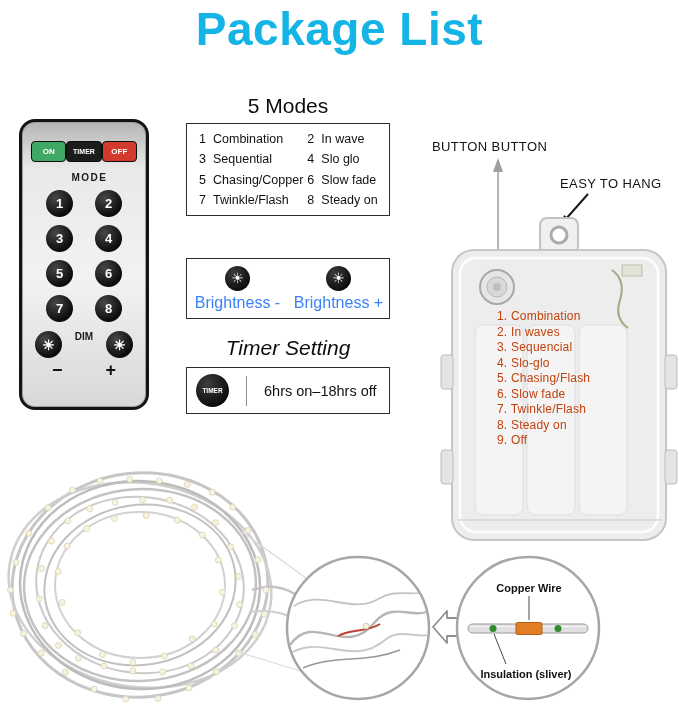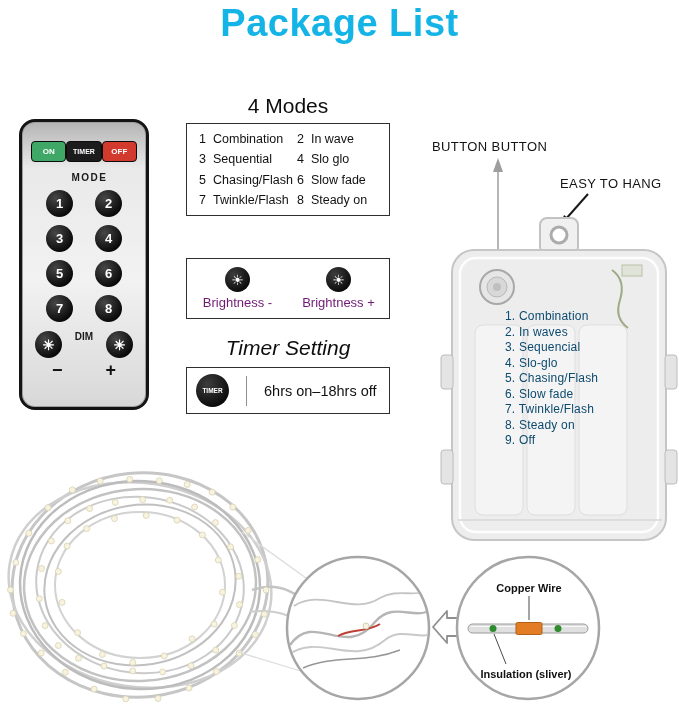--- a/index.html
+++ b/index.html
@@ -1,21 +1,21 @@
 <!DOCTYPE html>
 <html style="--accent: #14b4e6; --on-green: #3fa866; --off-red: #d23a2e; --copper-orange: #e27c25; --insulation-green: #2e8b2e;"><head>
 <meta charset="utf-8">
 <style>
   * { margin:0; padding:0; box-sizing:border-box; }
   body { background:#ffffff; font-family:"Liberation Sans", sans-serif; }
   #canvas { position:relative; width:679px; height:719px; background:#fff; overflow:hidden; }
 
   
   .title { position:absolute; top:2px; left:0; width:100%; text-align:center;
-           font-size:38px; font-weight:bold; letter-spacing:0.5px; color:var(--accent,#14b4e6); }
+           font-size:46px; font-weight:bold; letter-spacing:0.5px; color:var(--accent,#14b4e6); }
   .subtitle { position:absolute; top:48px; left:0; width:100%; text-align:center;
               font-size:19px; font-weight:bold; color:#7e7e7e; }
 
   
   .remote { position:absolute; left:19px; top:119px; width:130px; height:291px;
             background:linear-gradient(180deg,#b4b4b4,#e9e9e9 16%,#f2f2f2 55%,#d8d8d8);
             border:3px solid #141414; border-radius:16px;
             box-shadow:inset 0 0 0 1px #9f9f9f; }
   .power-row { display:flex; justify-content:space-between; padding:0 9px; margin-top:19px; }
   .pbtn { width:53px; height:21px; border-radius:4px; border:1px solid #0c0c0c; color:#fff;
@@ -51,40 +51,40 @@
   .mnum { text-align:center; }
   .mlab { padding-left:3px; white-space:nowrap; }
 
   .bright-box { position:absolute; left:186px; top:258px; width:204px; height:61px;
                 border:1.5px solid #2e2e2e; display:flex; }
   .bright-item { flex:1; display:flex; flex-direction:column; align-items:center;
                  justify-content:center; gap:3px; }
   .icon-circle { width:25px; height:25px; border-radius:50%;
                  background:radial-gradient(circle at 35% 30%, #3d3d3d, #0a0a0a 75%);
                  color:#fff; display:flex; align-items:center; justify-content:center; font-size:13px; }
-  .bright-label { font-size:13px; color:#701a75; }
+  .bright-label { font-size:16px; color:#3b82f6; }
 
   .timer-box { position:absolute; left:186px; top:367px; width:204px; height:47px;
                border:1.5px solid #2e2e2e; display:flex; align-items:center;
                padding-left:9px; gap:17px; }
   .timer-btn { width:33px; height:33px; border-radius:50%; flex:none;
                background:radial-gradient(circle at 35% 30%, #3d3d3d, #0a0a0a 75%);
                color:#fff; font-size:6.5px; font-weight:bold;
                display:flex; align-items:center; justify-content:center; }
   .timer-divider { width:1px; height:30px; background:#8f8f8f; }
   .timer-text { font-size:14.5px; color:#111; }
 
   
   .btn-control-label { position:absolute; left:432px; top:139px; font-size:13px;
                        color:#141414; letter-spacing:0.4px; }
   .hang-label { position:absolute; left:560px; top:176px; font-size:13px;
                 color:#141414; letter-spacing:0.4px; }
   .battery-svg { position:absolute; left:420px; top:120px; }
   .battery-modes { position:absolute; left:497px; top:309px; font-size:12px;
-                   color:#0c4a6e; line-height:15.5px; letter-spacing:0.2px;margin-left:8px; }
+                   color:#c2410c; line-height:15.5px; letter-spacing:0.2px; }
 
   
   .bottom-svg { position:absolute; left:0; top:440px; }
   .svg-label { font-family:"Liberation Sans", sans-serif; font-size:11px; font-weight:bold; fill:#111; }
 </style>
 </head>
 <body>
 
 <div id="canvas">
 
@@ -115,32 +115,32 @@
       <span class="nbtn">
           <span class="sun-glyph">☀</span>
         </span>
     </div>
     <div class="pm-row">
       <span>−</span>
       <span>+</span>
     </div>
   </div>
 
-  <div class="sec-heading" id="modes-heading">4 Modes</div>
+  <div class="sec-heading" id="modes-heading">5 Modes</div>
   <div class="modes-box">
     <span class="mnum">1</span>
     <span class="mlab">Combination</span>
     <span class="mnum">2</span>
     <span class="mlab">In wave</span>
     <span class="mnum">3</span>
     <span class="mlab">Sequential</span>
     <span class="mnum">4</span>
     <span class="mlab">Slo glo</span>
     <span class="mnum">5</span>
-    <span class="mlab">Chasing/Flash</span>
+    <span class="mlab">Chasing/Copper</span>
     <span class="mnum">6</span>
     <span class="mlab">Slow fade</span>
     <span class="mnum">7</span>
     <span class="mlab">Twinkle/Flash</span>
     <span class="mnum">8</span>
     <span class="mlab">Steady on</span>
   </div>
 
   <div class="bright-box">
     <div class="bright-item">

